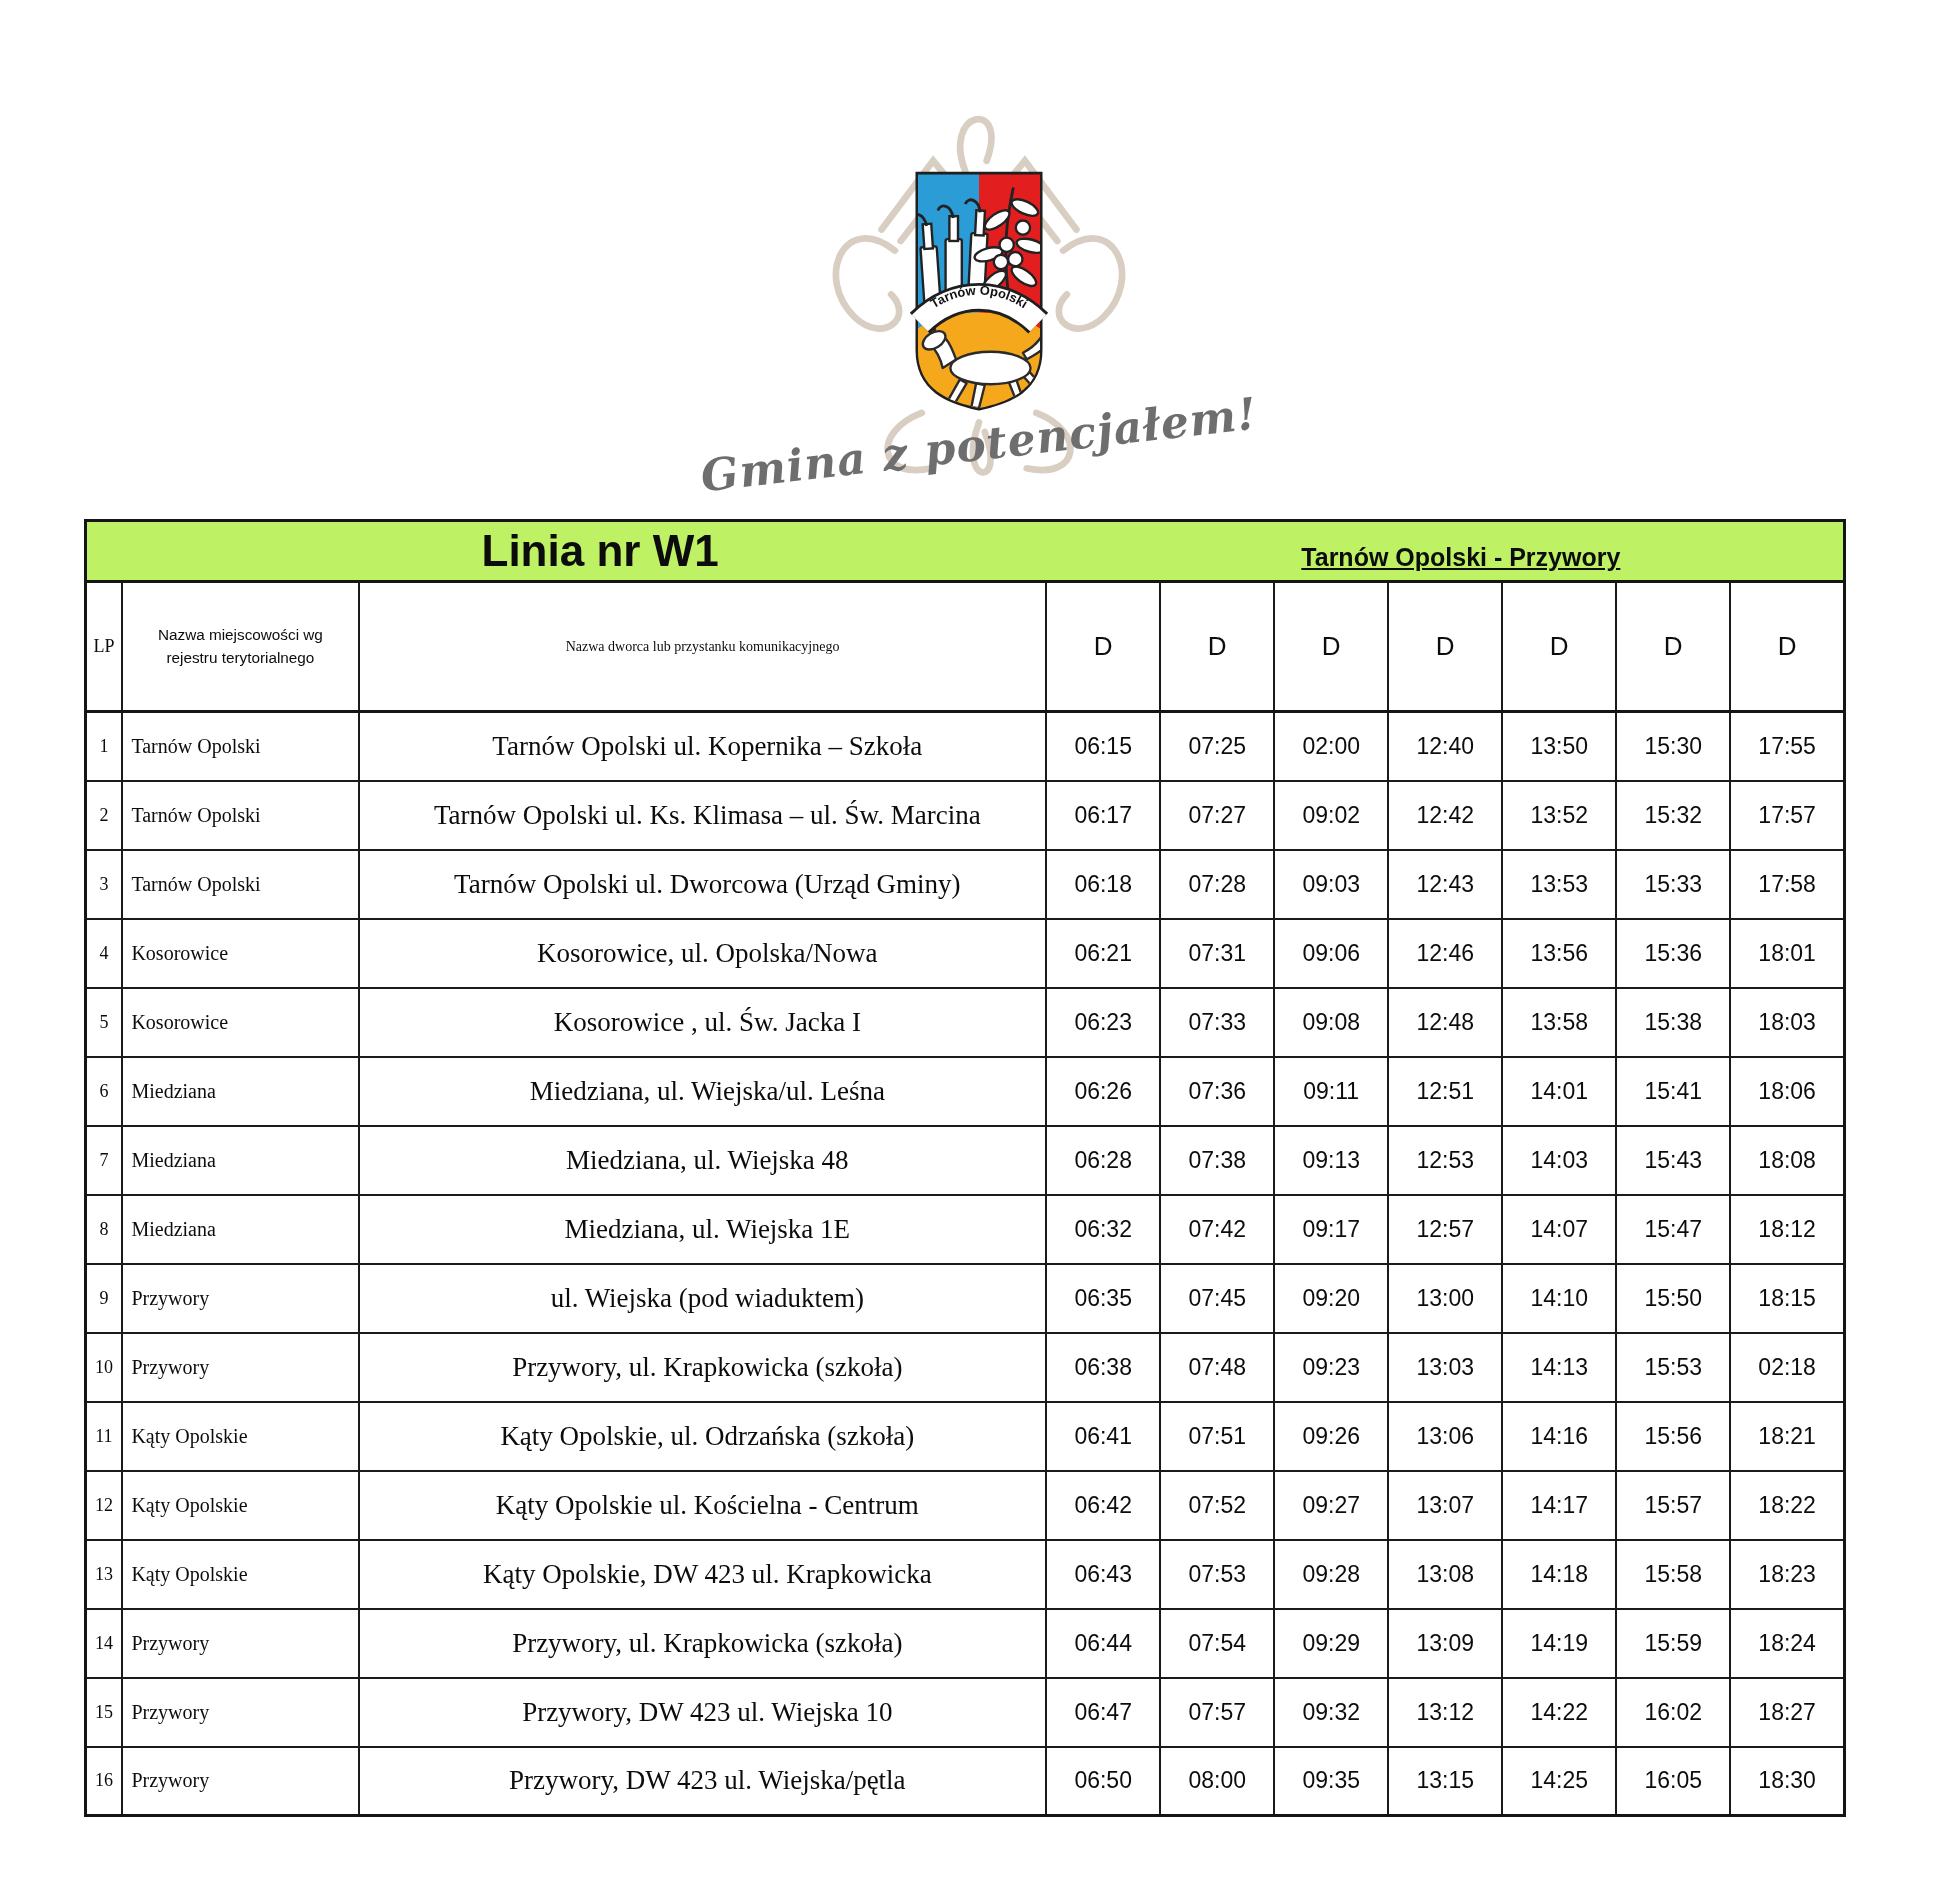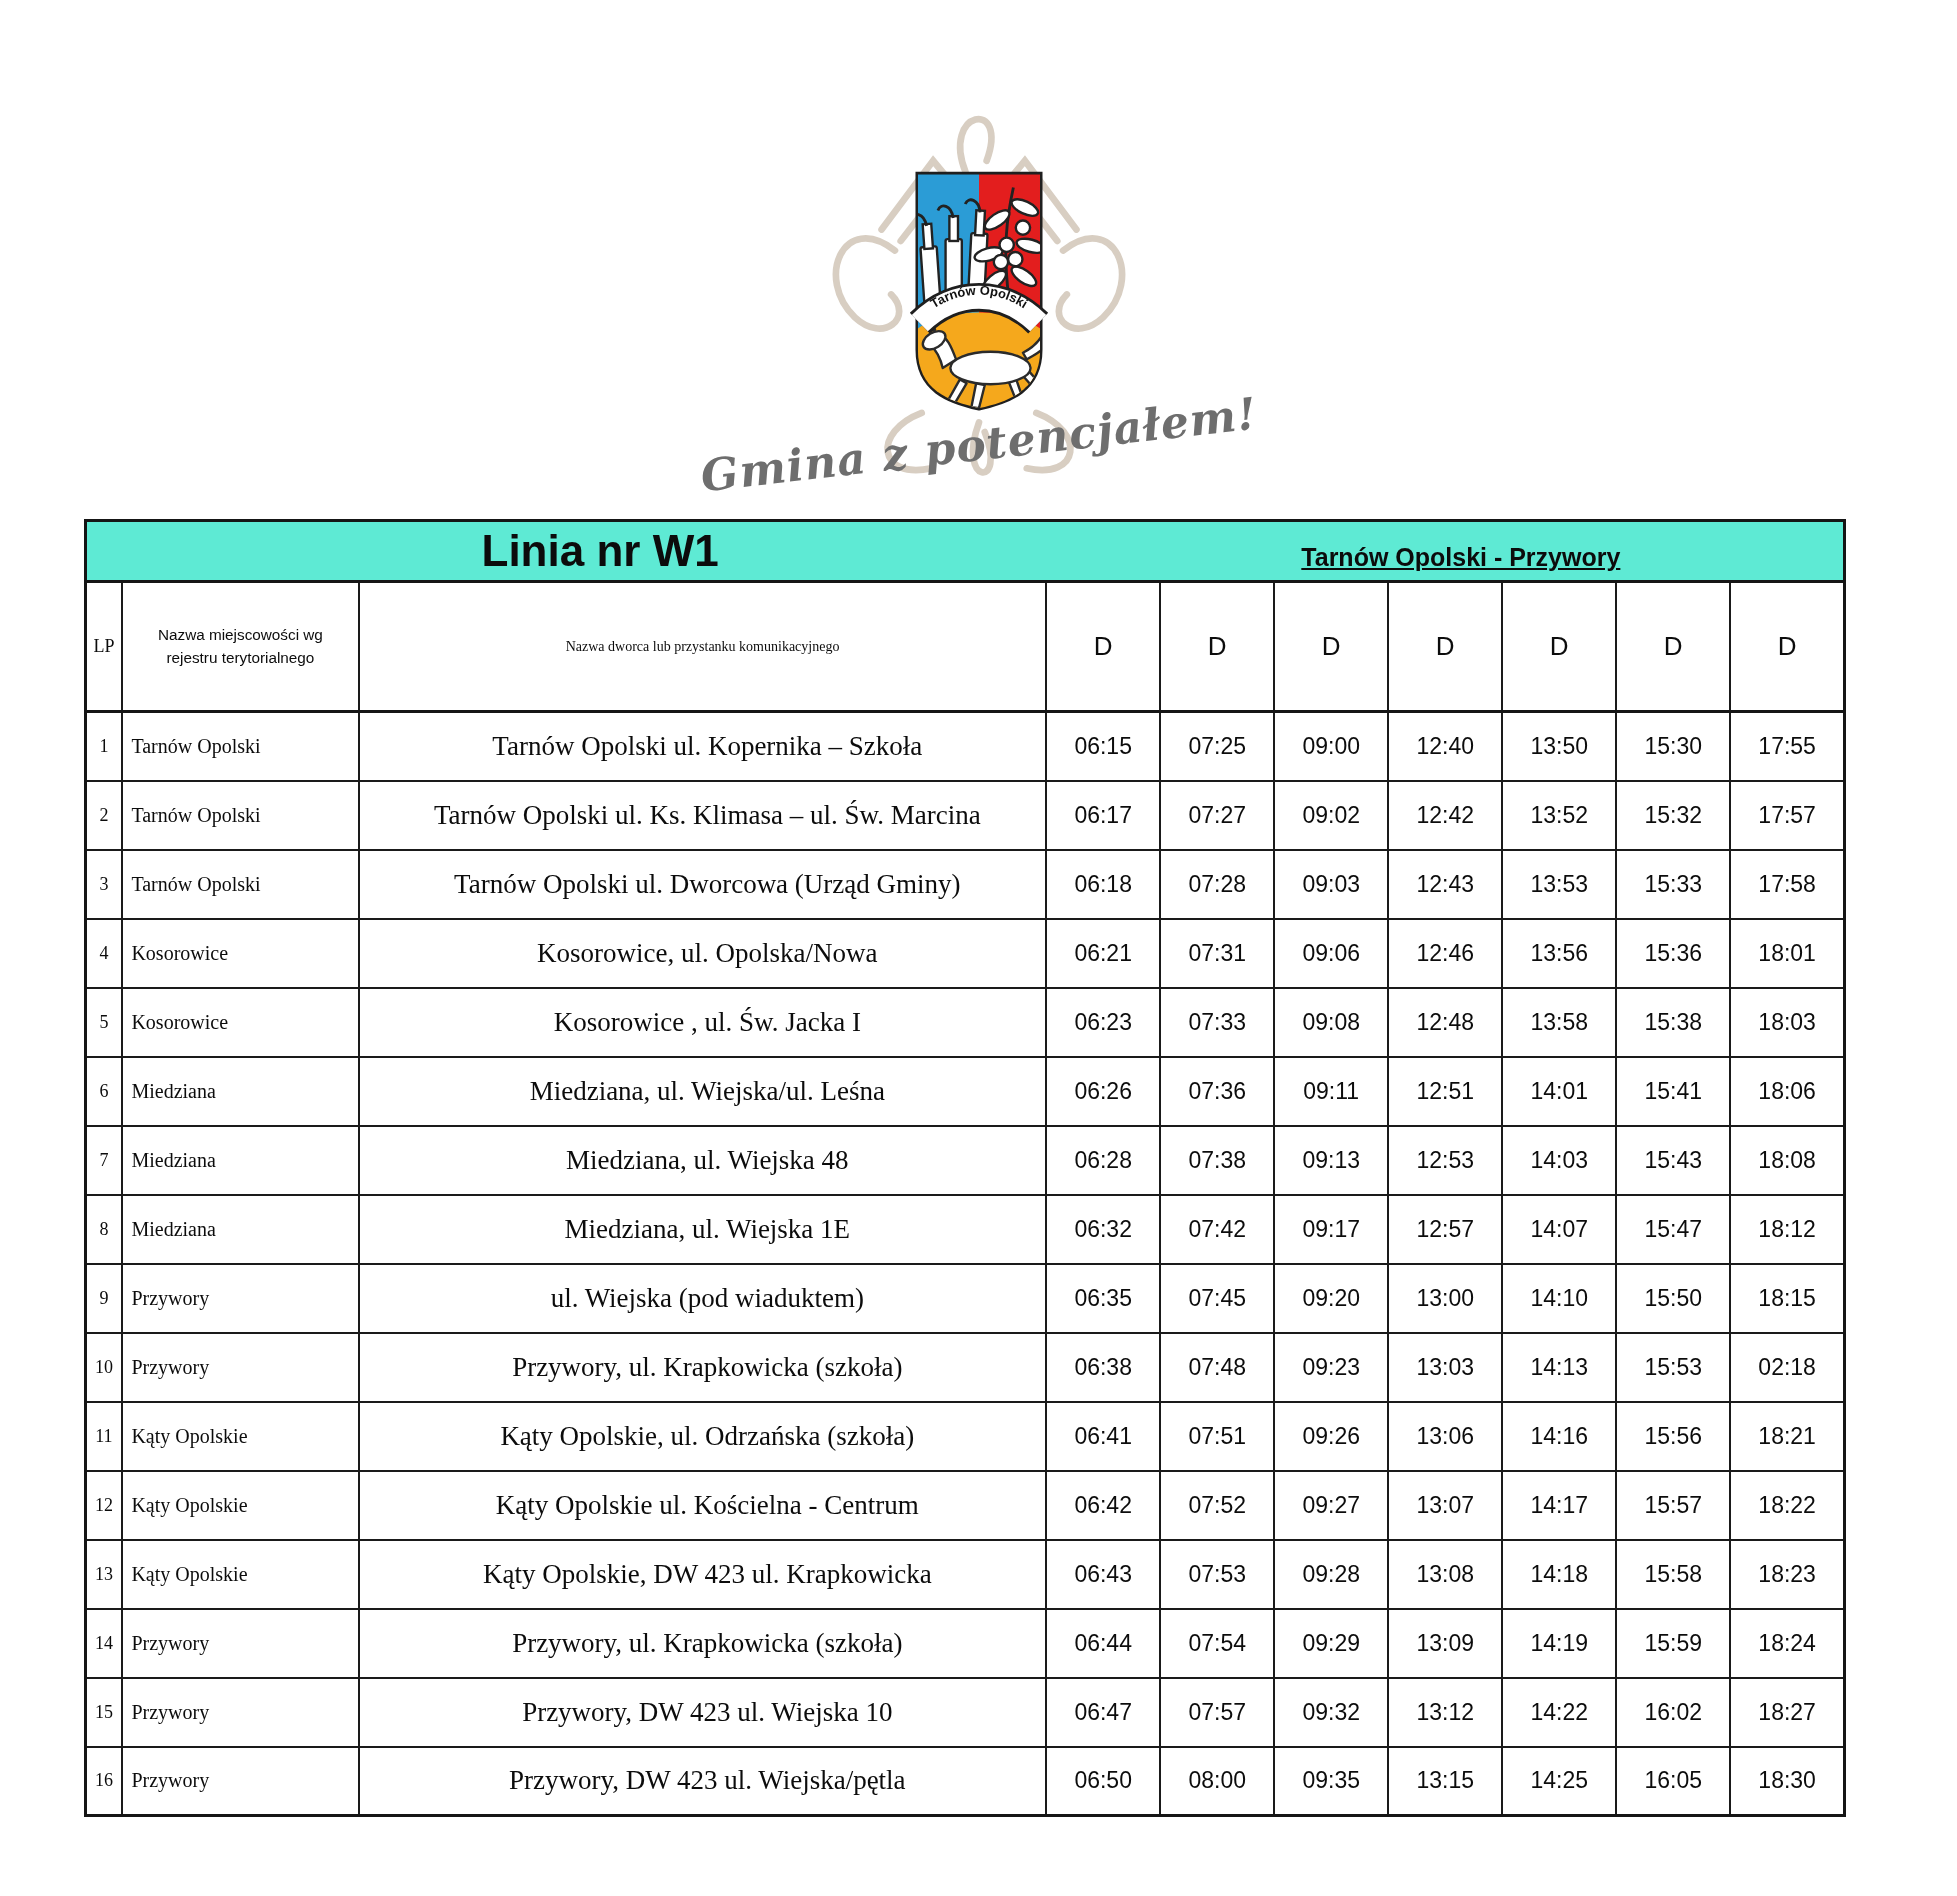--- a/index.html
+++ b/index.html
@@ -16,21 +16,21 @@
 
   
   .timetable{
     position:absolute;left:84px;top:519px;width:1762px;
     border-collapse:collapse;table-layout:fixed;
     border:3.8px solid #151515;
   }
   .timetable th,.timetable td{border:2.9px solid #1a1a1a;overflow:hidden;}
 
   tr.title-row{height:61px;}
-  tr.title-row th{border:none;border-bottom:3.8px solid #151515;vertical-align:bottom;background:#5eead4;}
+  tr.title-row th{border:none;border-bottom:3.8px solid #151515;vertical-align:bottom;background:#bef264;}
   .title-cell{
     font-family:"Liberation Sans",sans-serif;font-weight:bold;font-size:44px;
     text-align:center;padding:0 0 3.8px 67px;letter-spacing:0px;
   }
   .route-cell{
     font-family:"Liberation Sans",sans-serif;font-weight:bold;font-size:25px;
     text-align:center;padding:0 0 7.6px 32.5px;text-decoration:underline;
   }
 
   tr.header-row{height:130px;}
@@ -167,21 +167,21 @@
       </tr>
   </thead>
   <tbody>
 
   <tr class="data-row">
         <td class="lp">1</td>
         <td class="locality">Tarnów Opolski</td>
         <td class="stop">Tarnów Opolski ul. Kopernika – Szkoła</td>
         <td class="time">06:15</td>
         <td class="time">07:25</td>
-        <td class="time">09:00</td>
+        <td class="time">02:00</td>
         <td class="time">12:40</td>
         <td class="time">13:50</td>
         <td class="time">15:30</td>
         <td class="time">17:55</td>
       </tr>
       <tr class="data-row">
         <td class="lp">2</td>
         <td class="locality">Tarnów Opolski</td>
         <td class="stop">Tarnów Opolski ul. Ks. Klimasa – ul. Św. Marcina</td>
         <td class="time">06:17</td>

